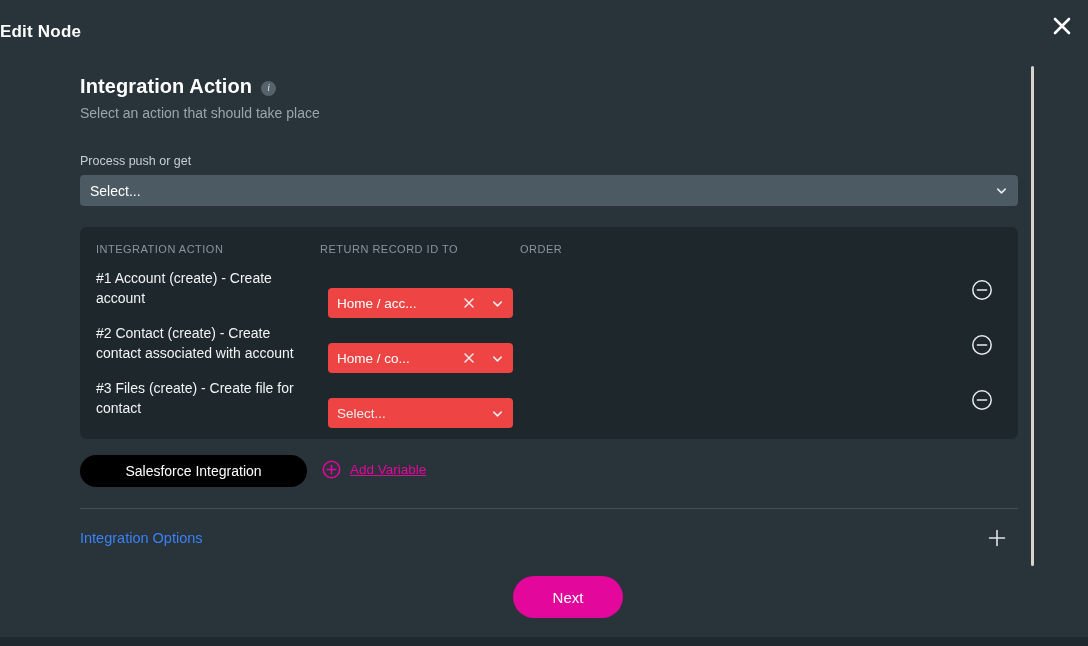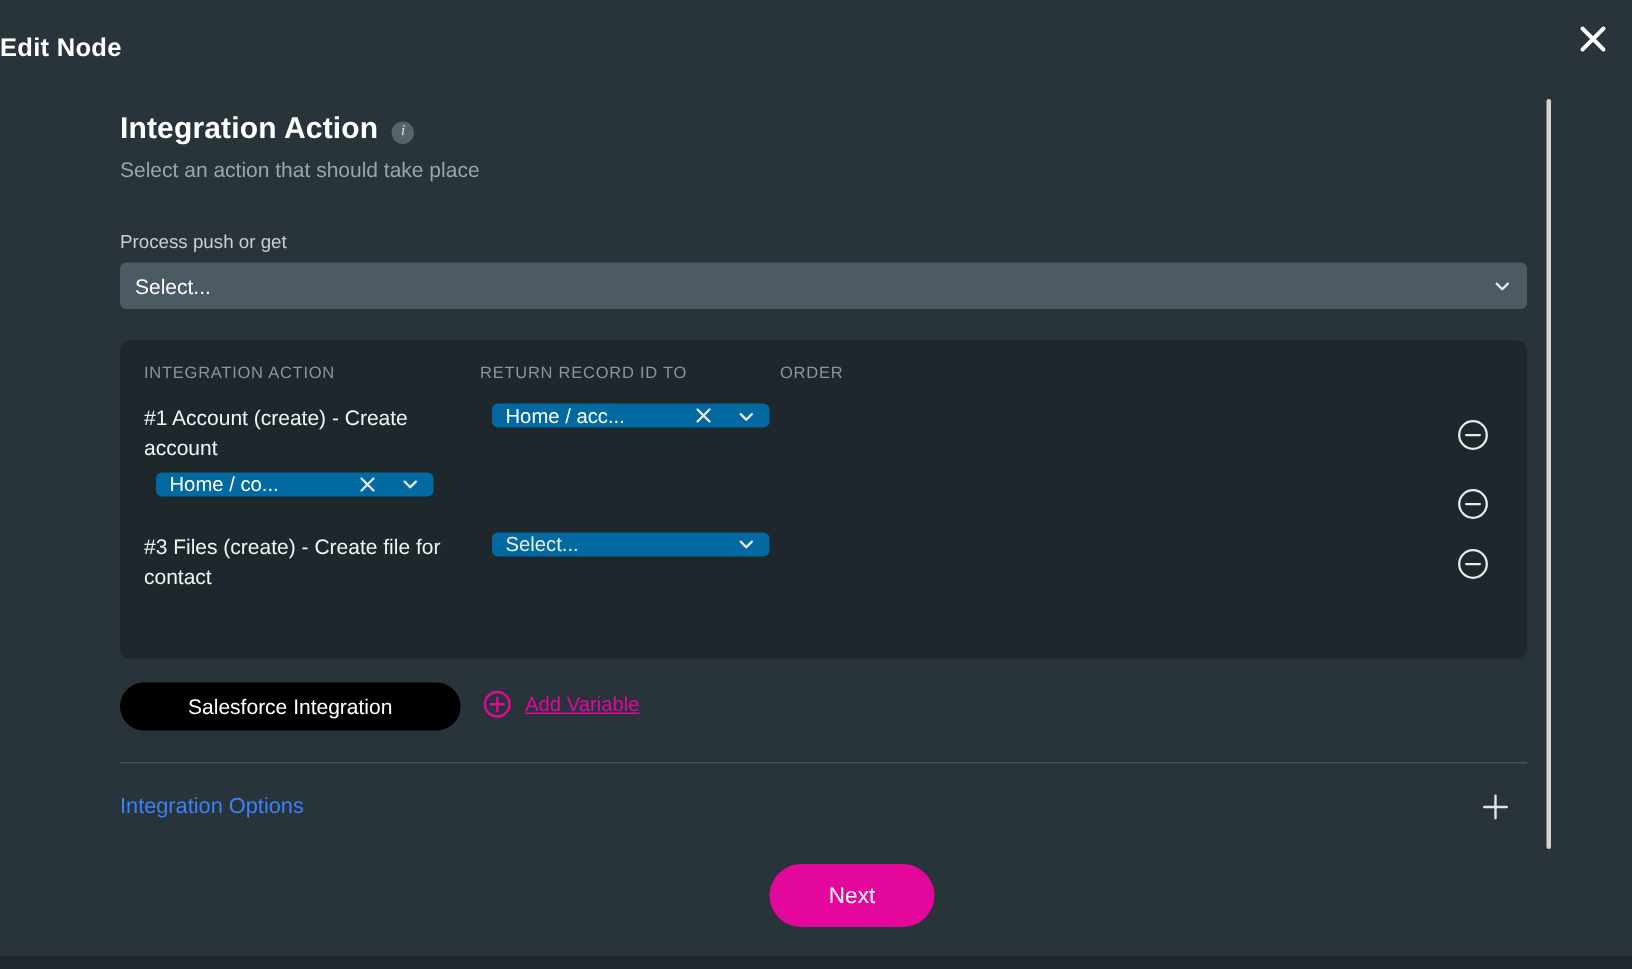--- a/index.html
+++ b/index.html
@@ -195,27 +195,28 @@
     color: #f2f4f5;
   }
 
   .cell-return {
     width: 200px;
     padding-left: 24px;
   }
 
   .chip-select {
     width: 185px;
-    height: 16px;
-    background: #0369a1;
+    height: 30px;
+    background: #ef4444;
     border-radius: 4px;
     display: flex;
     align-items: center;
     padding: 0 9px;
     cursor: pointer;
+    margin-top: 19px;
   }
   .chip-select .chip-text {
     flex: 1;
     font-size: 13.5px;
     color: #ffffff;
     white-space: nowrap;
     overflow: hidden;
   }
   .chip-clear {
     width: 16px;
@@ -381,20 +382,21 @@
           </div>
         </div>
         <div class="cell-order"></div>
         <svg class="remove-btn" viewBox="0 0 22 22">
           <circle cx="11" cy="11" r="9.2" fill="none" stroke="#e8ebed" stroke-width="1.5"></circle>
           <path d="M6.4 11 H15.6" stroke="#e8ebed" stroke-width="1.5" stroke-linecap="round"></path>
         </svg>
       </div>
 
       <div class="row">
+        <div class="cell-action">#2 Contact (create) - Create contact associated with account</div>
         <div class="cell-return">
           <div class="chip-select">
             <span class="chip-text">Home / co...</span>
             <svg class="chip-clear" viewBox="0 0 16 16">
               <path d="M4 4 L12 12 M12 4 L4 12" stroke="#e8ebed" stroke-width="1.5" stroke-linecap="round"></path>
             </svg>
             <svg class="chev" viewBox="0 0 14 14">
               <path d="M3 5.5 L7 9.5 L11 5.5" fill="none" stroke="#e8ebed" stroke-width="1.7" stroke-linecap="round" stroke-linejoin="round"></path>
             </svg>
           </div>

